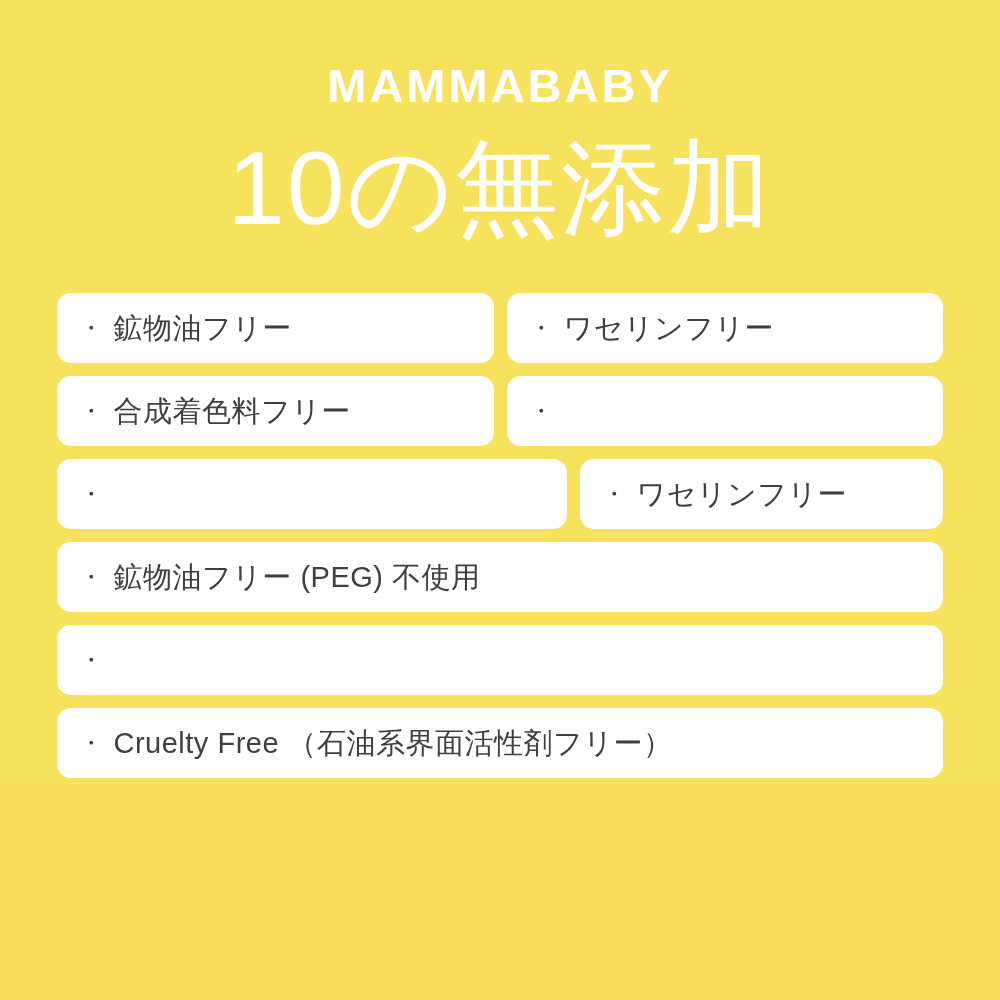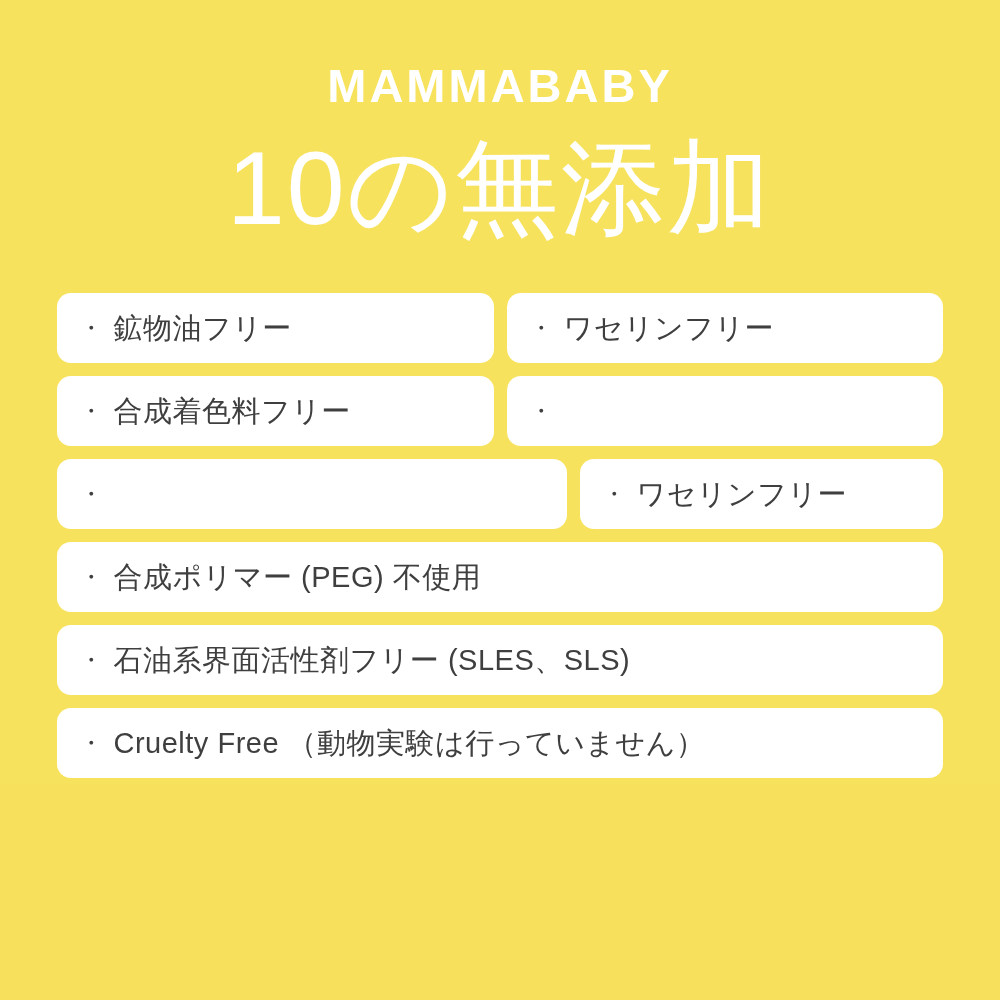--- a/index.html
+++ b/index.html
@@ -118,32 +118,31 @@
       </div>
       <div class="pill w4">
         <span class="bullet">・</span>
         <span>ワセリンフリー</span>
       </div>
     </div>
 
     <div class="row">
       <div class="pill full">
         <span class="bullet">・</span>
-        <span>合成ポリマー (PEG) 不使用</span>
+        <span>鉱物油フリー (PEG) 不使用</span>
       </div>
     </div>
 
     <div class="row">
       <div class="pill full">
         <span class="bullet">・</span>
-        <span>石油系界面活性剤フリー (SLES、SLS)</span>
       </div>
     </div>
 
     <div class="row">
       <div class="pill full">
         <span class="bullet">・</span>
-        <span>Cruelty Free （動物実験は行っていません）</span>
+        <span>Cruelty Free （石油系界面活性剤フリー）</span>
       </div>
     </div>
 
   </div>
 </div>
 
 </body></html>

